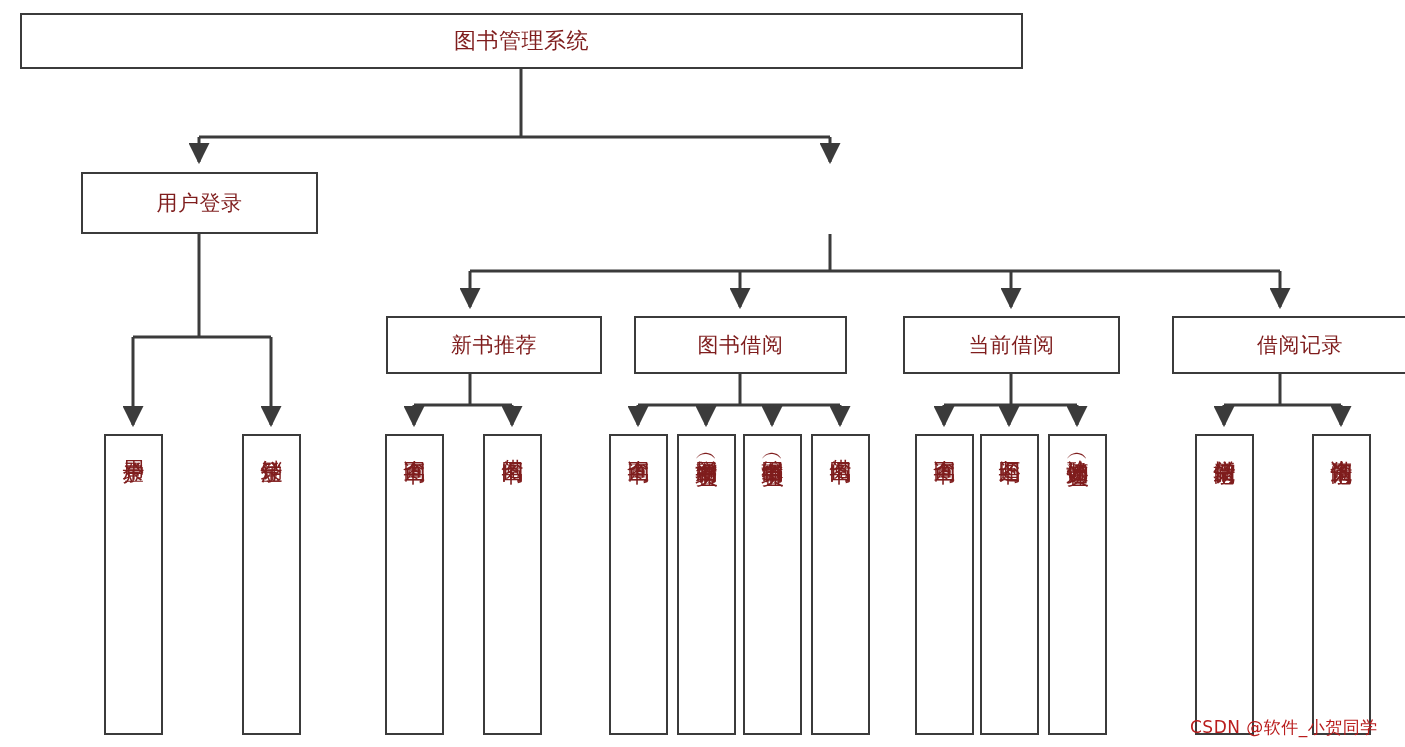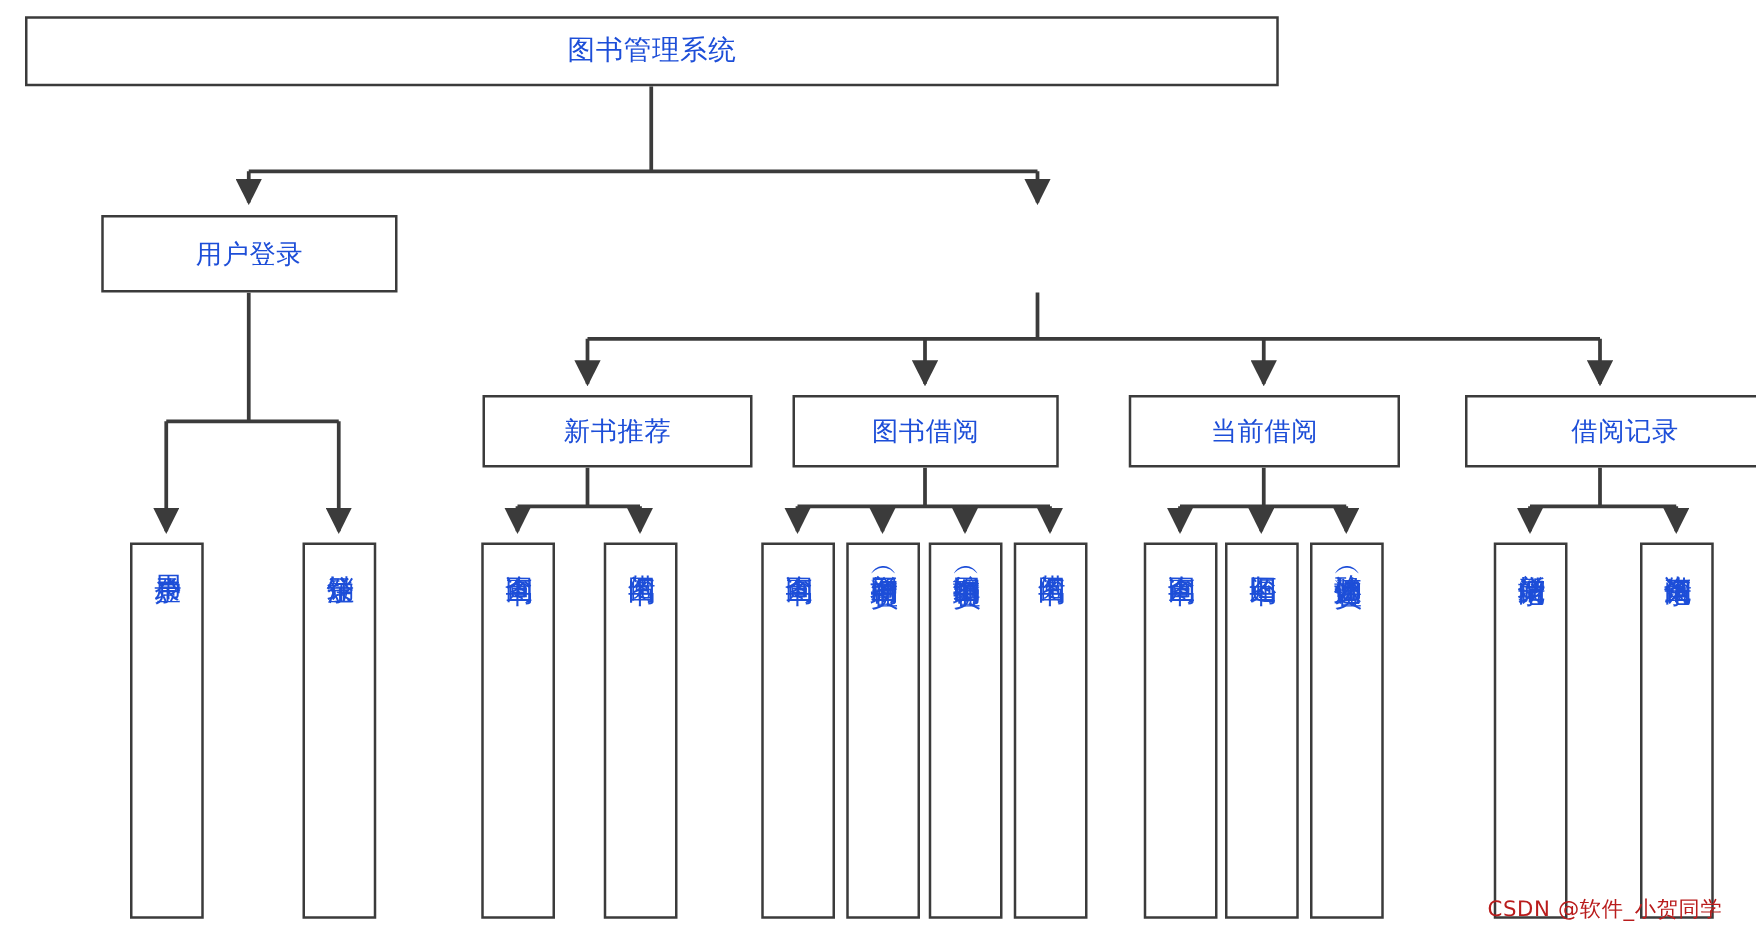--- a/index.html
+++ b/index.html
@@ -35,21 +35,21 @@
     align-items: center;
     justify-content: center;
     color: #3f3f3f;
     z-index: 2;
   }
   .node-label {
     display: block;
     text-align: right;
     line-height: 1.18;
     white-space: nowrap;
-    color: #1d4ed8;
+    color: #7f1d1d;
   }
   
   .horiz .node-label {
     font-size: 21px;
     letter-spacing: 0.5px;
   }
   .root .node-label {
     font-size: 22px;
   }
   

